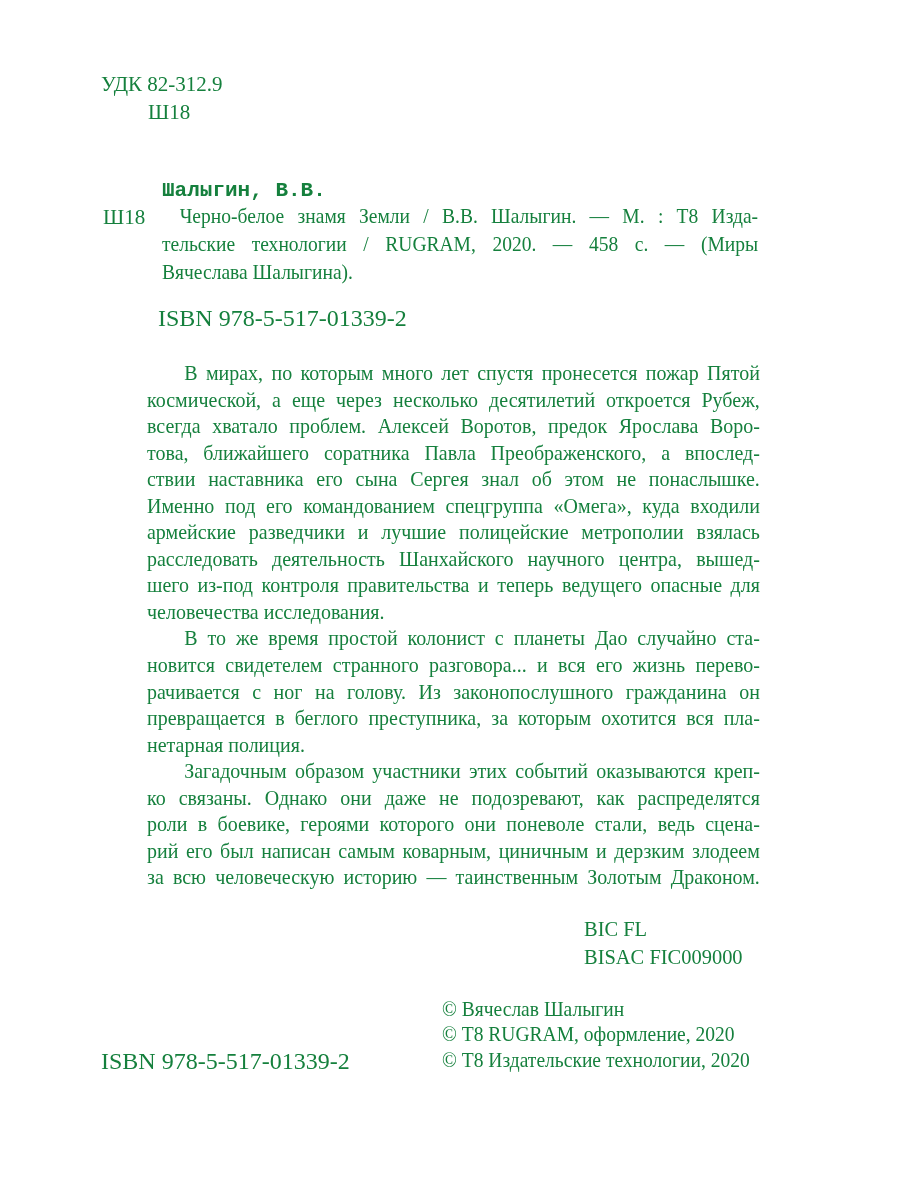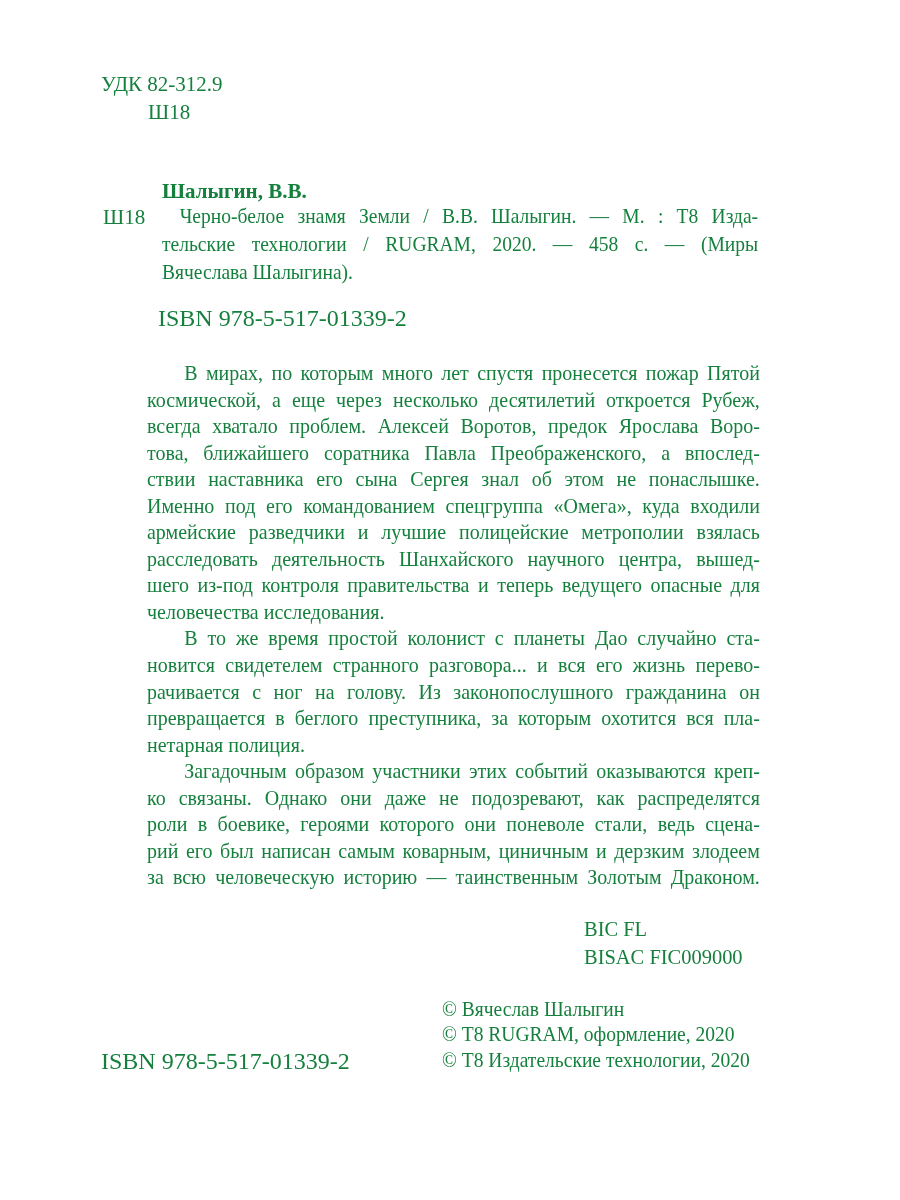--- a/index.html
+++ b/index.html
@@ -14,21 +14,21 @@
   }
   .abs{position:absolute;}
   
   .cond{transform:scaleX(0.93);transform-origin:0 0;}
 
   
   .codes{left:101px;top:70px;font-size:21px;line-height:28px;white-space:nowrap;}
   .codes .sign{margin-left:47px;}
 
   
-  .author{left:162px;top:179px;font-size:21px;font-weight:bold;white-space:nowrap;}
+  .author{left:162px;top:179px;font-size:21px;font-weight:bold;white-space:nowrap;font-family:Liberation Mono, monospace;}
   .margin-code{left:103px;top:205px;font-size:21px;white-space:nowrap;}
   .card-desc{left:162px;top:202px;width:641px;font-size:21px;line-height:28px;}
   .card-desc .line{text-align:justify;text-align-last:justify;}
   .card-desc .line.first{text-indent:19px;}
   .card-desc .line.last{text-align-last:left;}
 
   .isbn-top{left:158px;top:305px;font-size:24px;white-space:nowrap;}
 
   
   .annotation{left:147px;top:360px;width:659px;font-size:21.5px;line-height:26.55px;}

